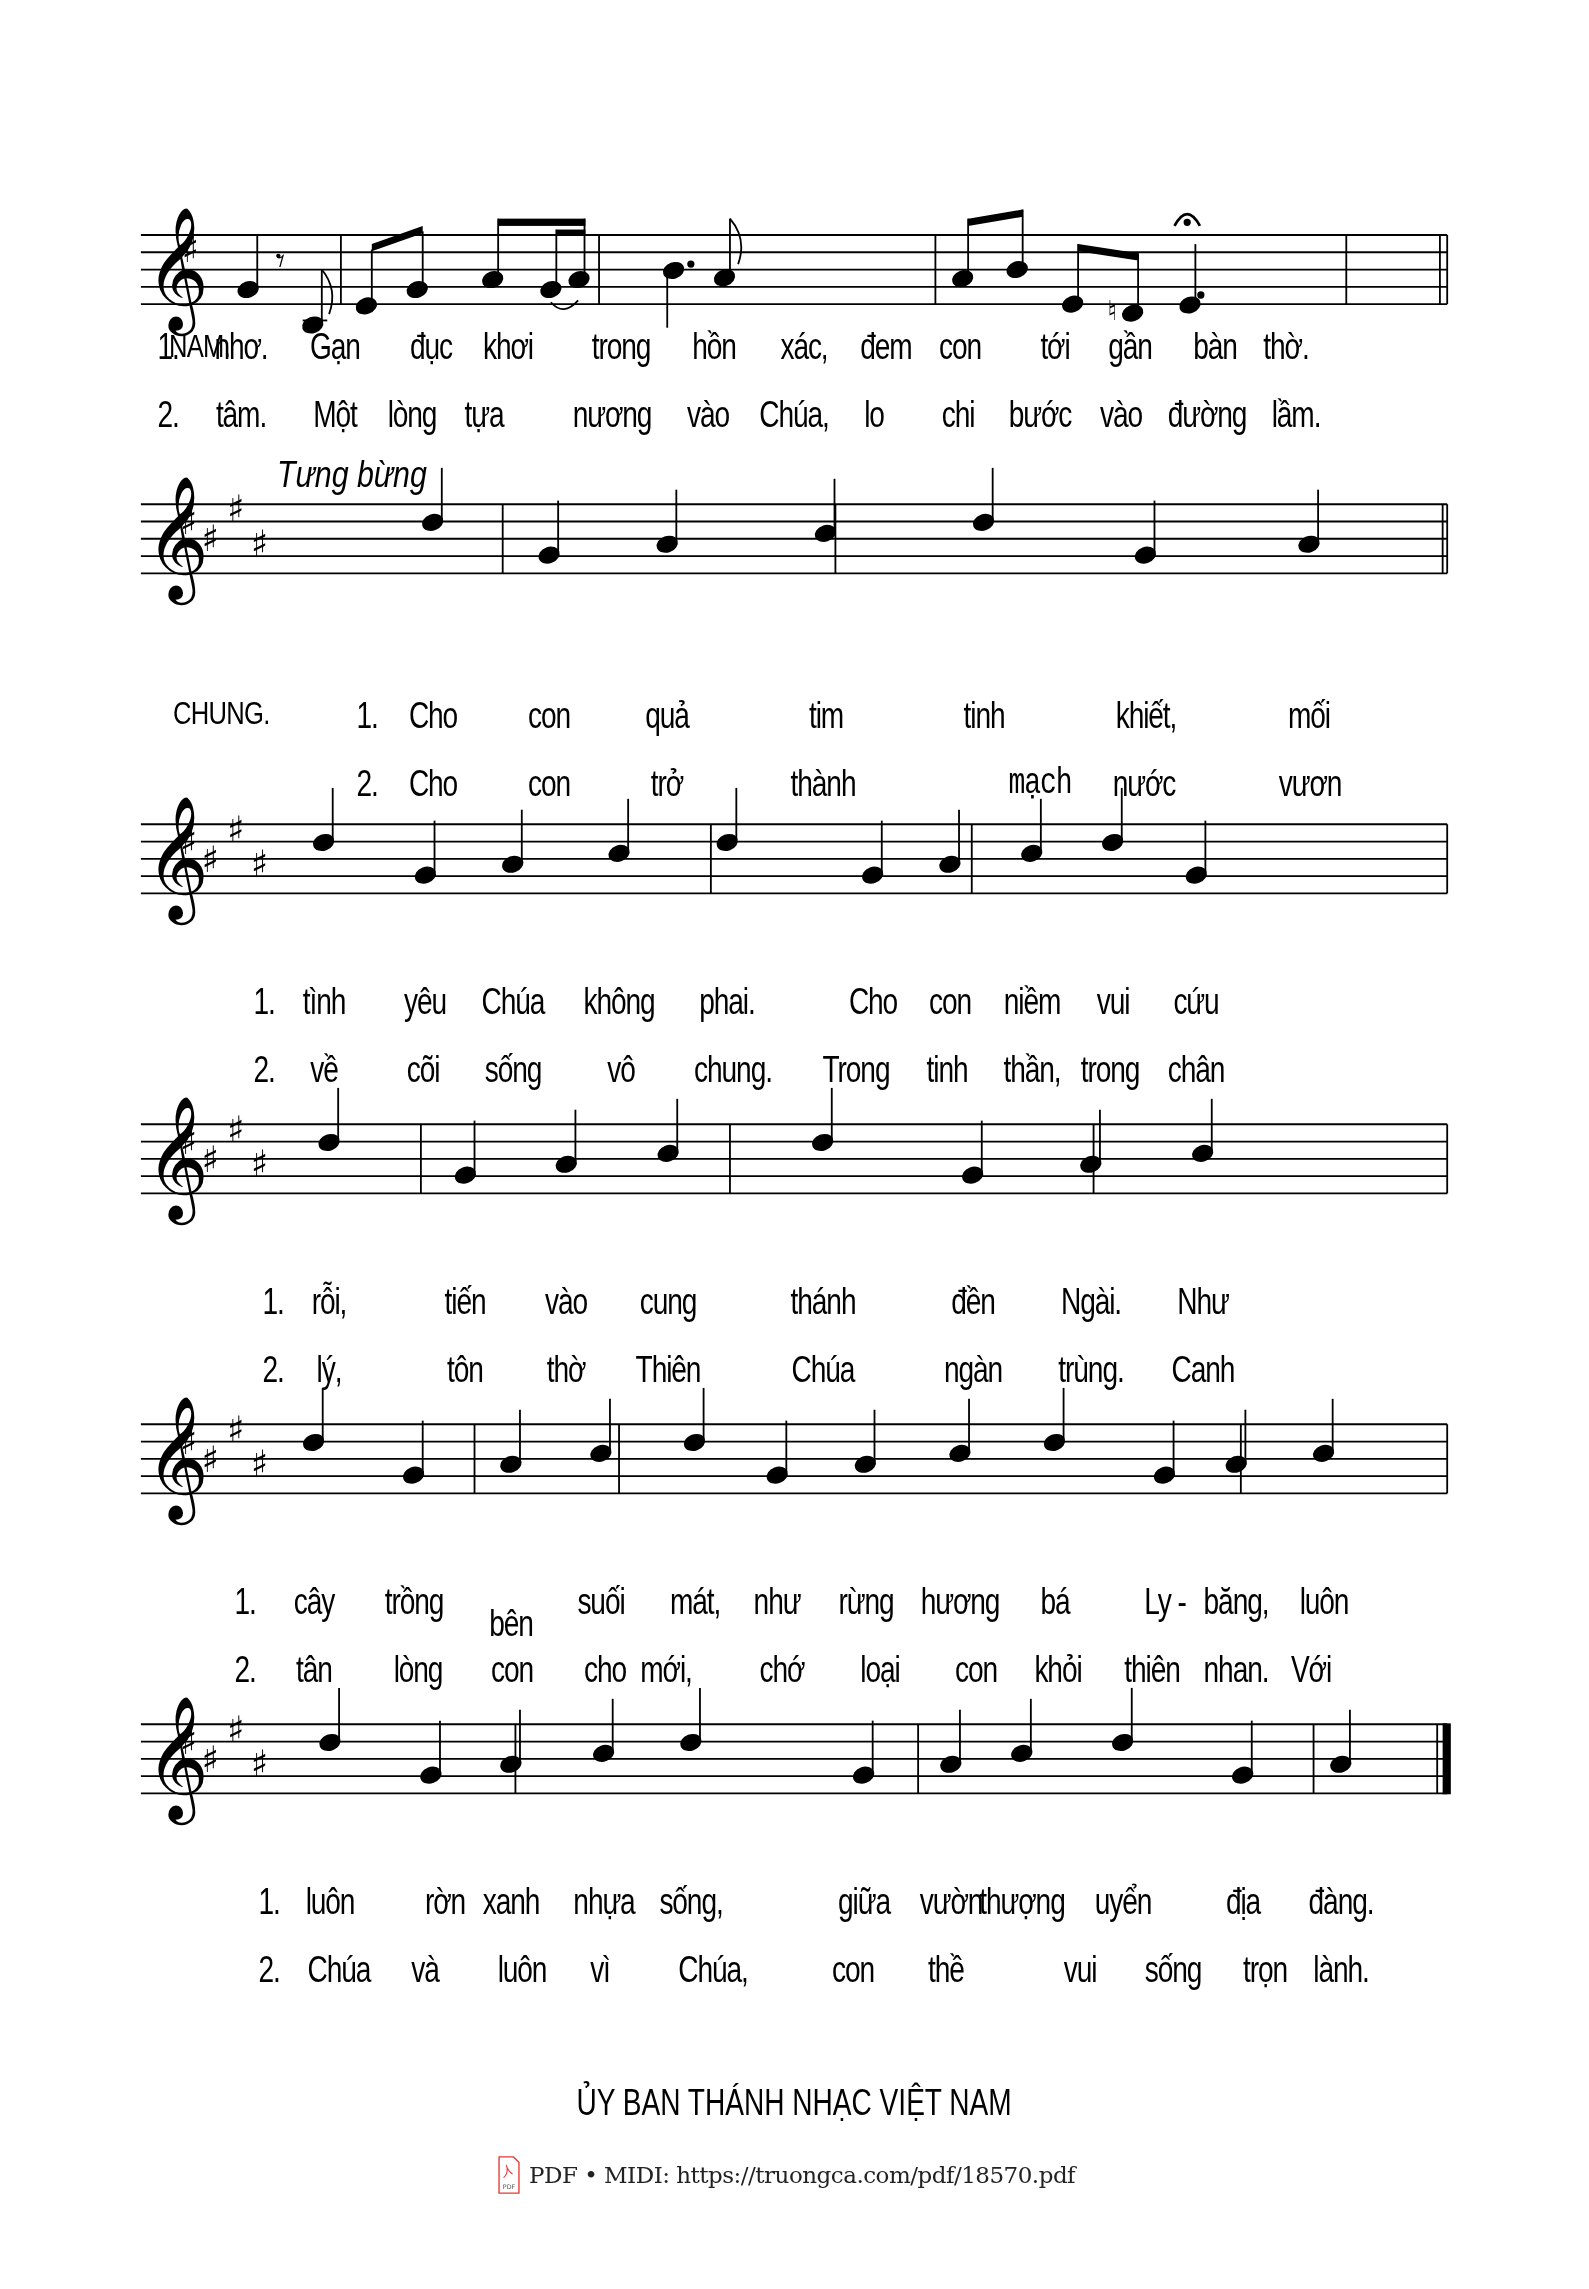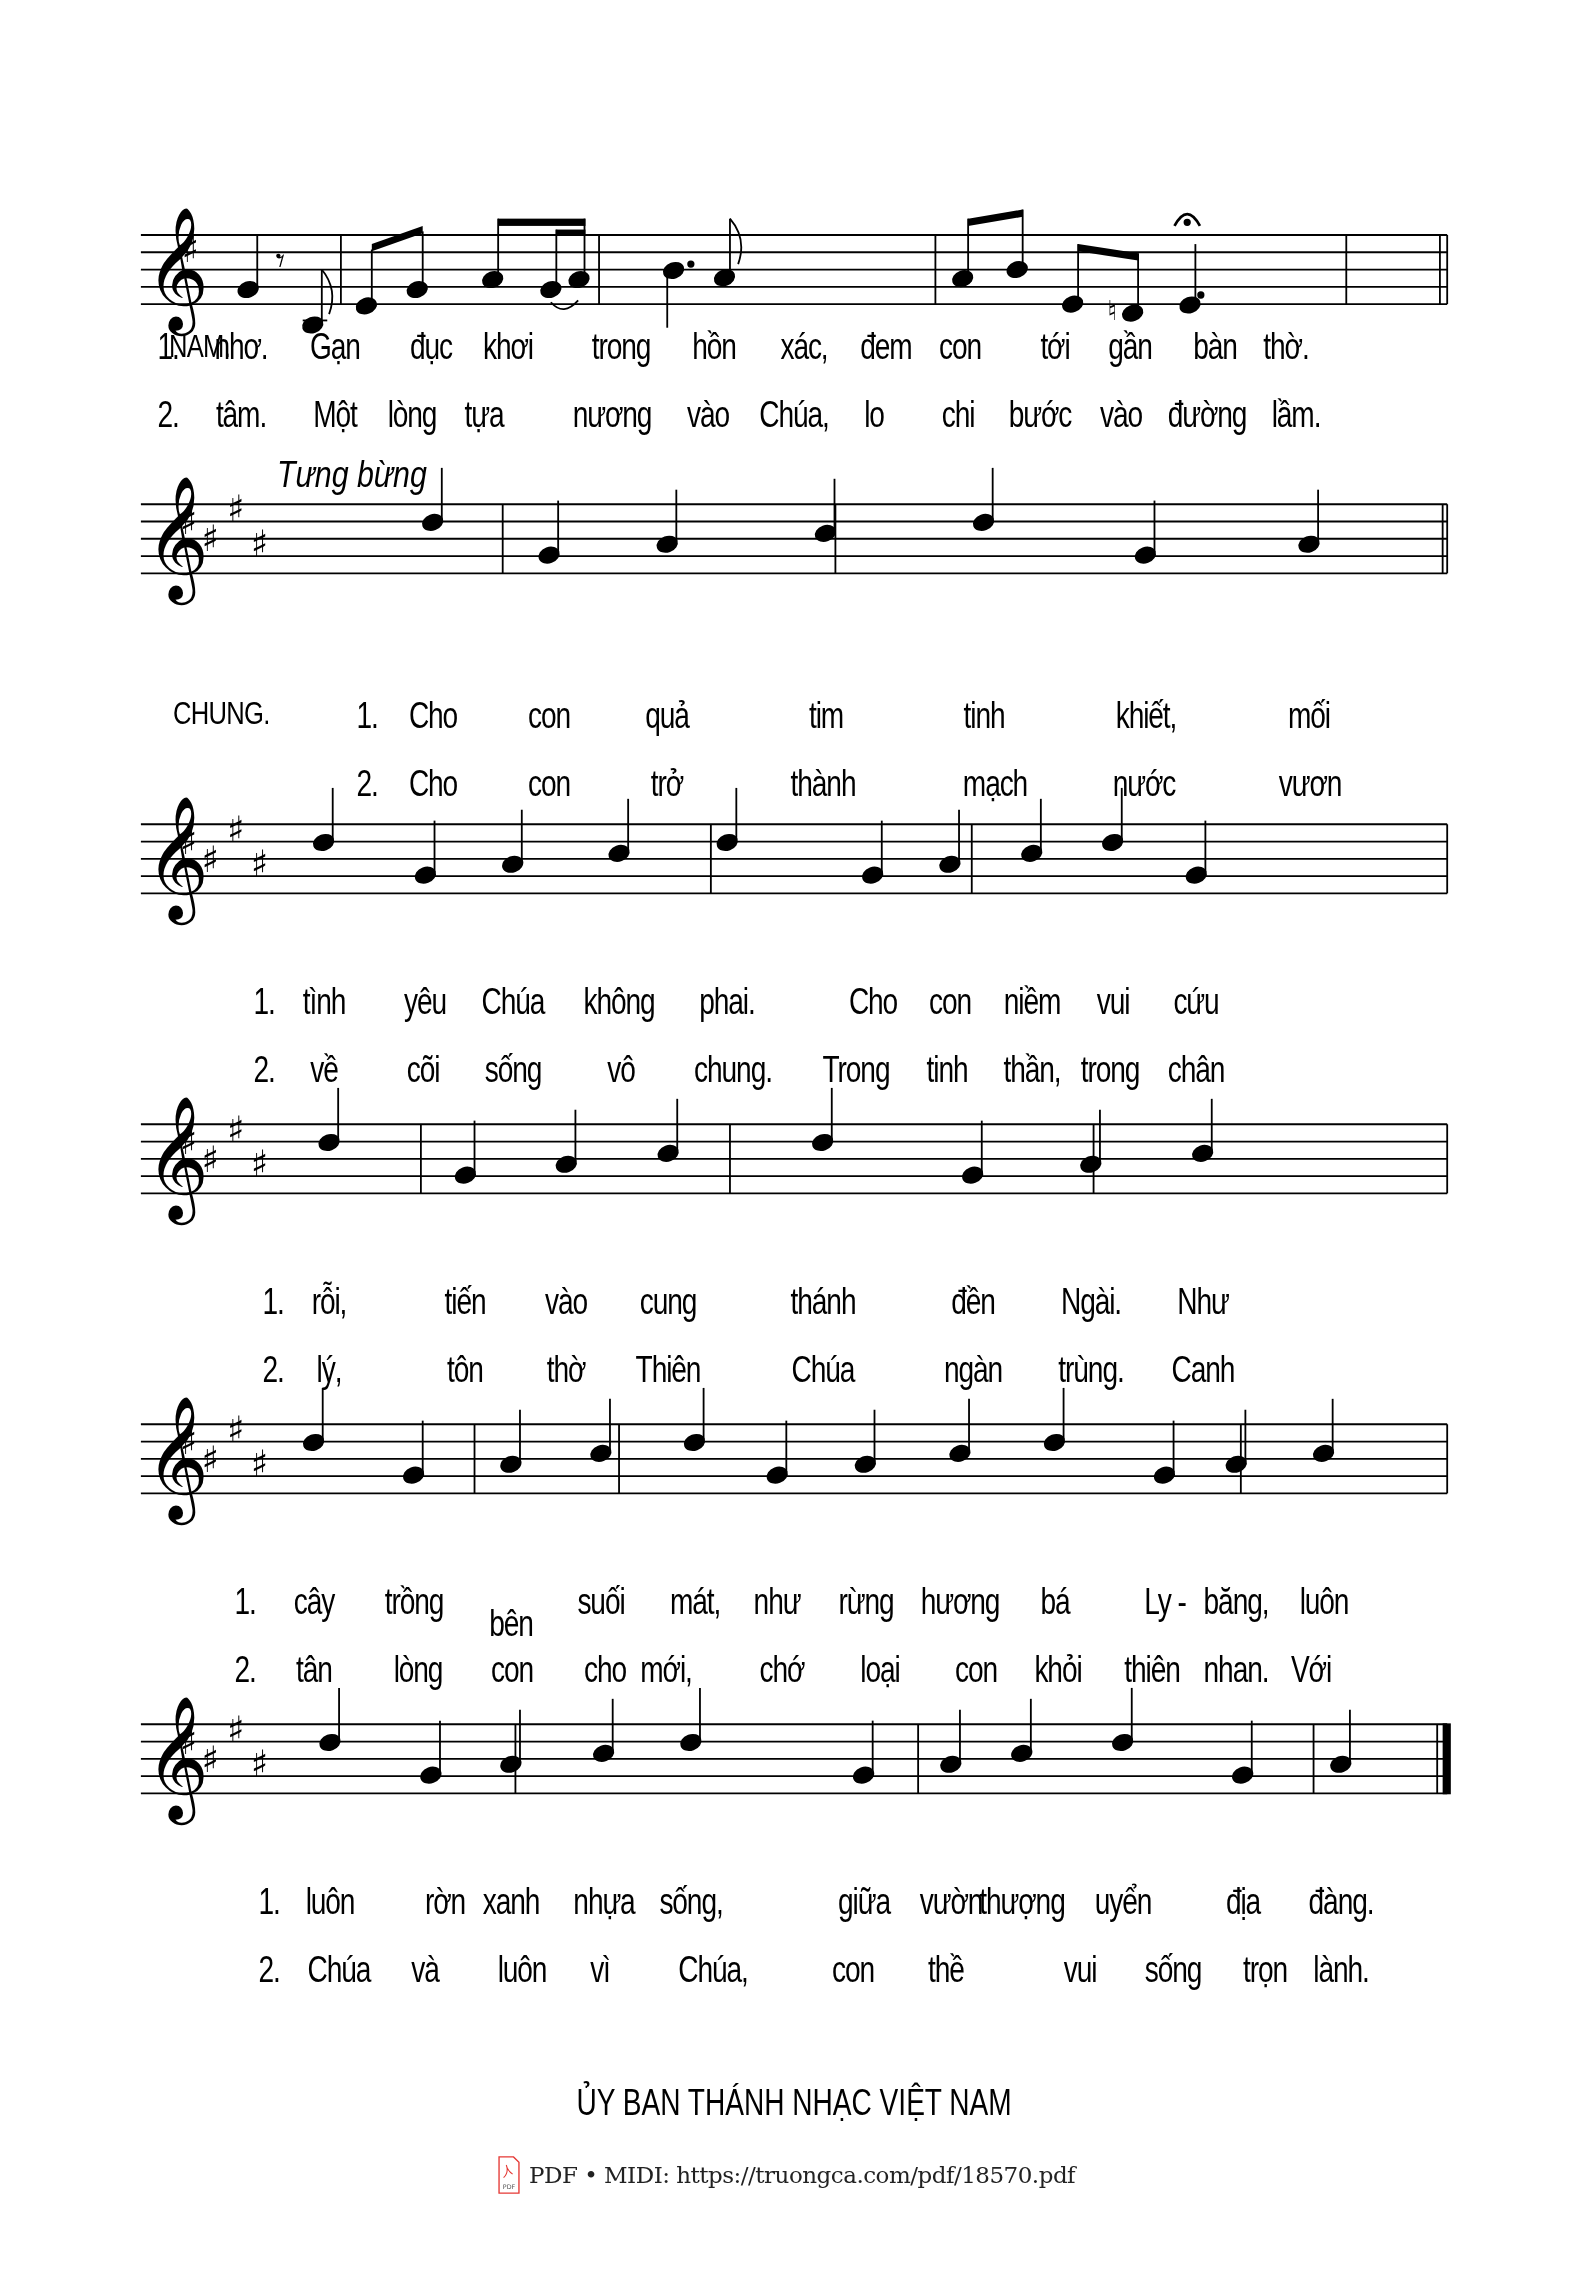--- a/index.html
+++ b/index.html
@@ -174,21 +174,21 @@
         <div class="syl" style="left: 984px;"><span>tinh</span></div>
         <div class="syl" style="left: 1146px;"><span>khiết,</span></div>
         <div class="syl" style="left: 1309px;"><span>mối</span></div>
       </div>
     <div class="lyric-line" style="top:327px;">
         <div class="syl" style="left: 367px;"><span>2.</span></div>
         <div class="syl" style="left: 433px;"><span>Cho</span></div>
         <div class="syl" style="left: 549px;"><span>con</span></div>
         <div class="syl" style="left: 667px;"><span>trở</span></div>
         <div class="syl" style="left: 823px;"><span>thành</span></div>
-        <div class="syl" style="left: 995px;"><span>mạch</span></div>
+        <div class="syl" style="left: 1040px; font-family: Liberation Mono, monospace;"><span>mạch</span></div>
         <div class="syl" style="left: 1144px;"><span>nước</span></div>
         <div class="syl" style="left: 1310px;"><span>vươn</span></div>
       </div>
     </div>
     <div class="system" style="top: 777px; height: 300px;">
     <svg class="staff" width="1589" height="300" viewBox="0 0 1748 330">
       <g stroke="#000" stroke-width="2">
           <line x1="155" y1="52" x2="1592" y2="52"></line>
           <line x1="155" y1="71" x2="1592" y2="71"></line>
           <line x1="155" y1="90" x2="1592" y2="90"></line>

